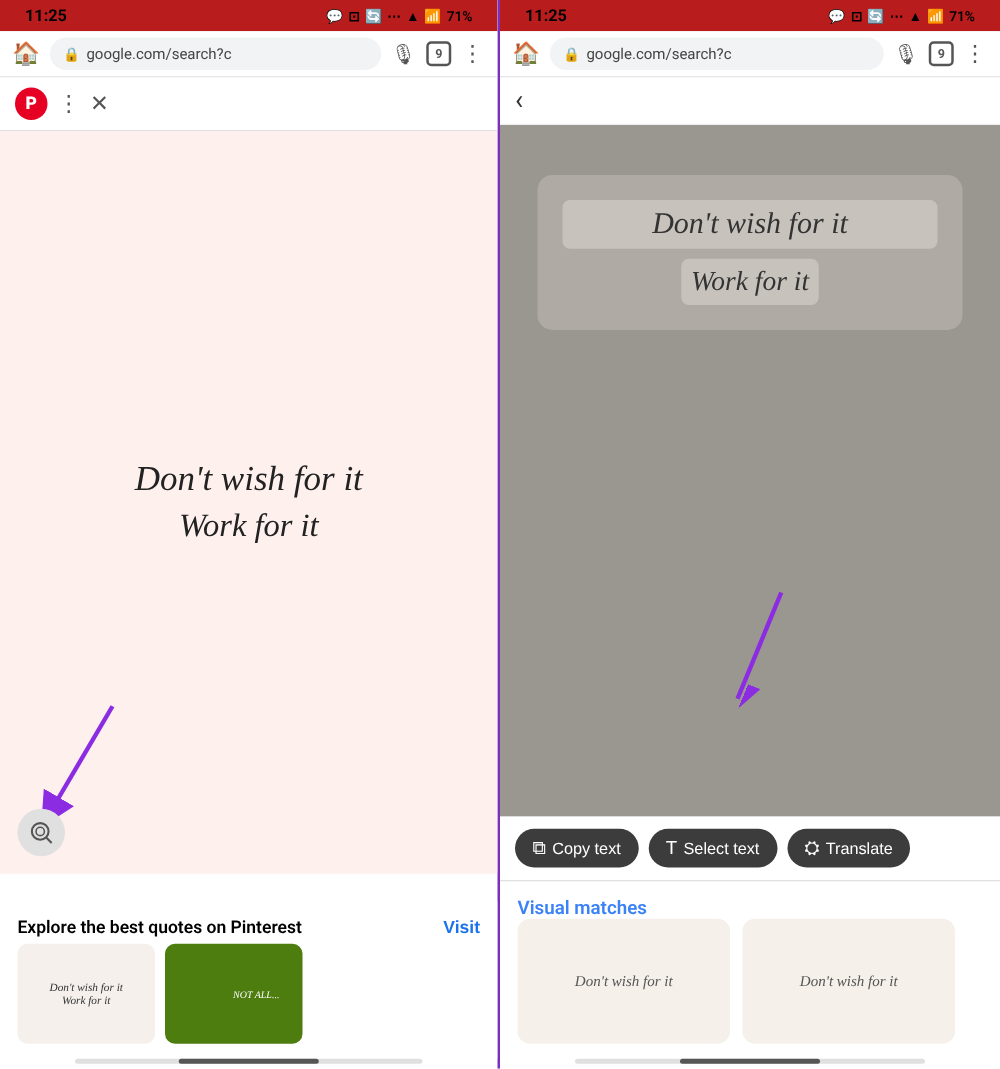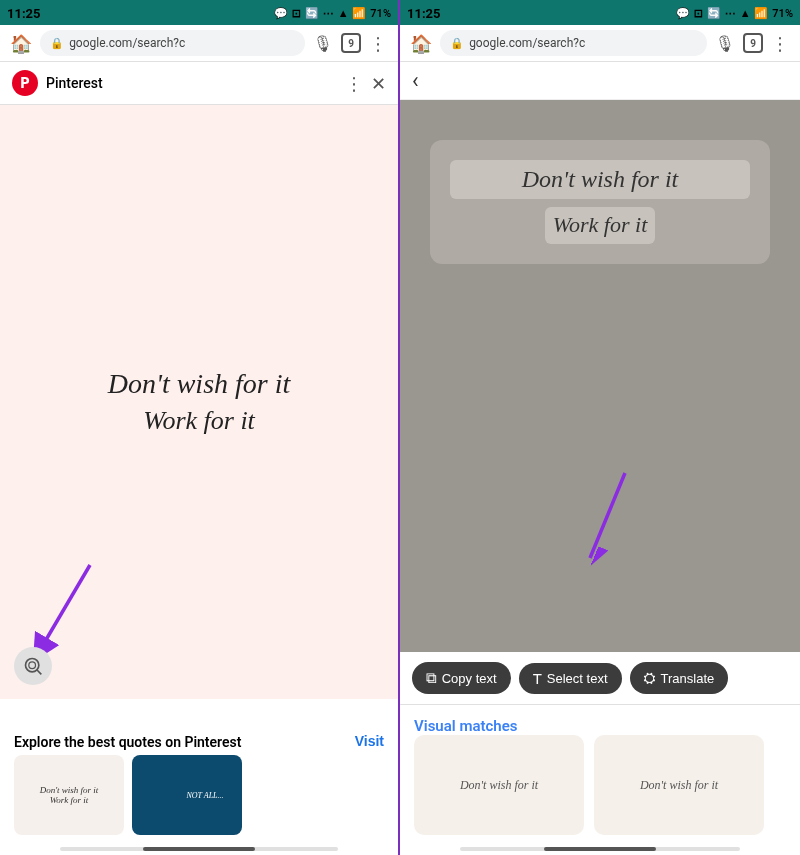--- a/index.html
+++ b/index.html
@@ -20,22 +20,22 @@
       background: #fff;
       border-right: 2px solid #7B2FBE;
       overflow: hidden;
     }
 
     
     .status-bar {
       display: flex;
       justify-content: space-between;
       align-items: center;
-      padding: 6px 7px 4px;
-      background: #0f766e;
+      padding: 6px 20px 4px;
+      background: #b91c1c;
       font-size: 12px;
       font-weight: 600;
     }
     .status-time { font-size: 13px; font-weight: 700; }
     .status-icons { display: flex; align-items: center; gap: 4px; font-size: 11px; }
 
     
     .browser-bar {
       display: flex;
       align-items: center;
@@ -189,21 +189,21 @@
       height: 80px;
       background: #f5f0ec;
       border-radius: 8px;
       overflow: hidden;
       display: flex; align-items: center; justify-content: center;
       font-size: 11px;
       color: #888;
       font-style: italic;
     }
     .thumb-dark {
-      background: #0c4a6e;
+      background: #4d7c0f;
       padding-left: 36px;
     }
     .thumb-text {
       font-family: 'Palatino Linotype', cursive;
       font-size: 9px;
       font-style: italic;
       color: #333;
       text-align: center;
       padding: 4px;
     }
@@ -374,21 +374,20 @@
     </div>
     <span class="mic-icon">🎙</span>
     <div class="tab-badge">
       <span>9</span>
     </div>
     <span class="dots-icon">⋮</span>
   </div>
 
   <div class="pinterest-banner">
     <div class="pinterest-logo">P</div>
-    <span class="pinterest-title">Pinterest</span>
     <span class="banner-dots">⋮</span>
     <span class="banner-close">✕</span>
   </div>
 
   <div class="image-container">
     <div class="quote-text">
       <div class="quote-line1">Don't wish for it</div>
       <div class="quote-line2">Work for it</div>
     </div>
 

